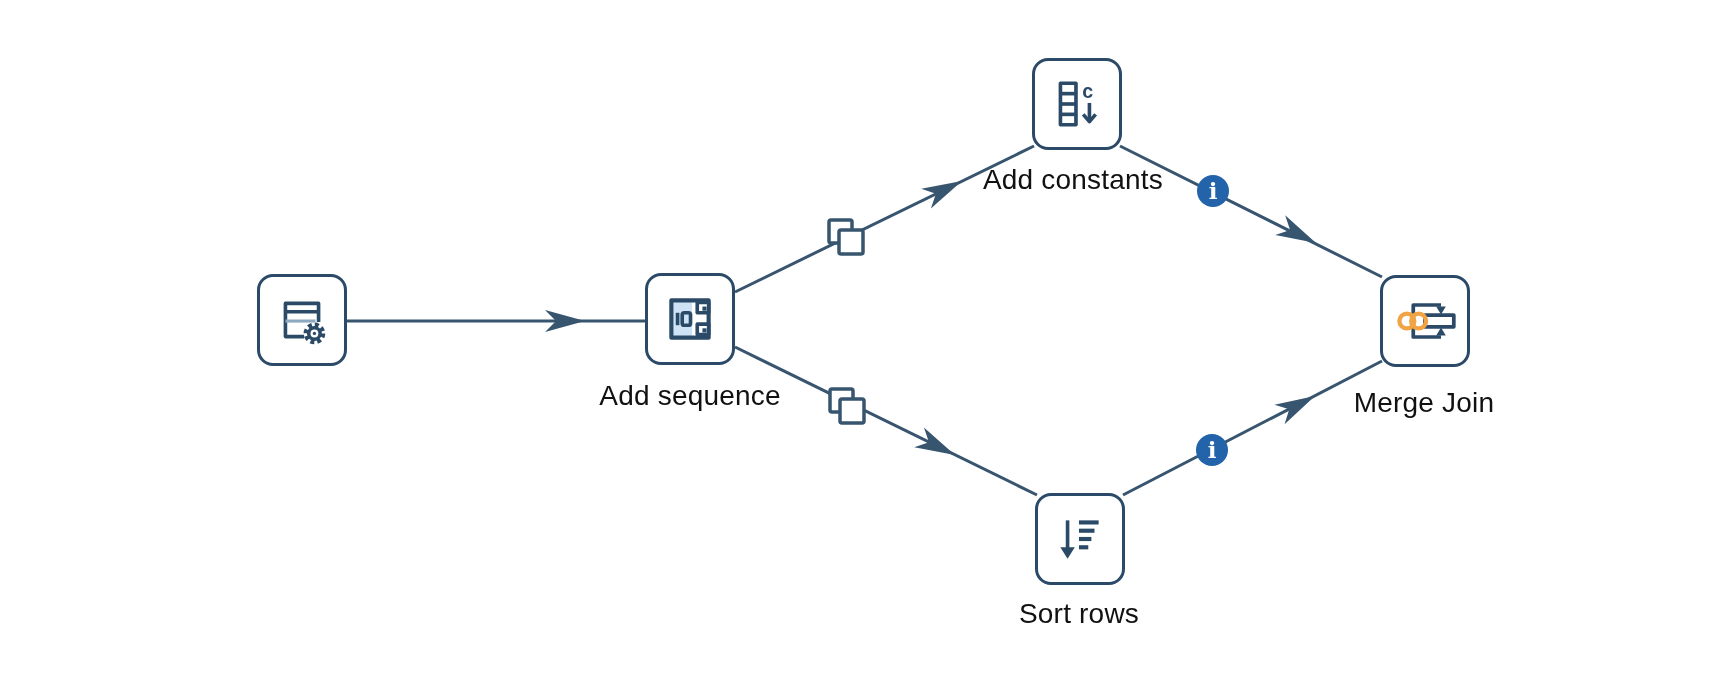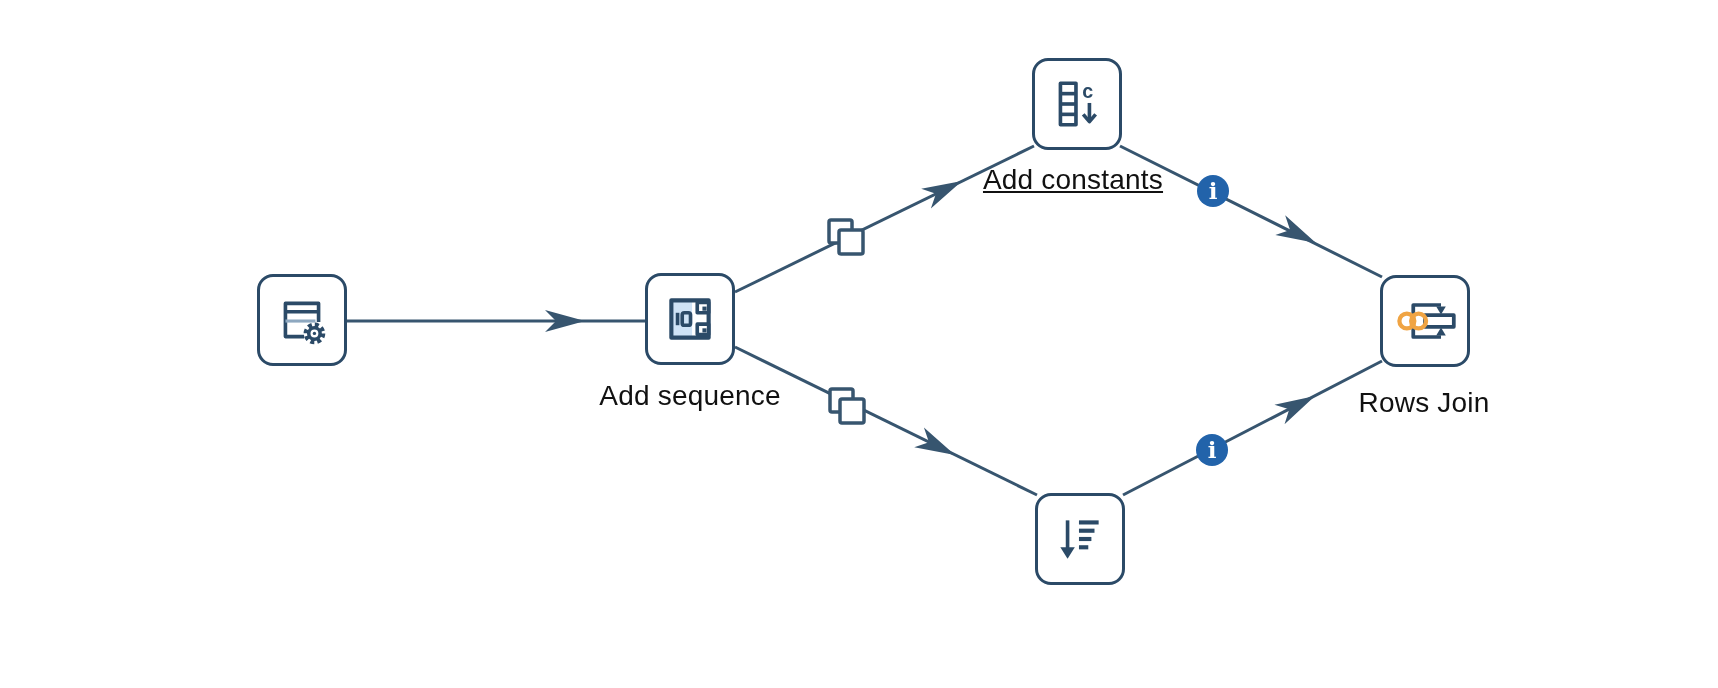--- a/index.html
+++ b/index.html
@@ -96,40 +96,41 @@
       <line class="ic" x1="12" y1="18" x2="27" y2="18"></line>
       <line class="ic" x1="12" y1="28" x2="27" y2="28"></line>
       <line class="ic" x1="12" y1="38" x2="27" y2="38"></line>
       <text class="const-letter" x="33" y="22">c</text>
       <g>
         <line class="ic" x1="40" y1="27" x2="40" y2="44"></line>
         <path class="ic" d="M34,38 L40,45 L46,38"></path>
       </g>
     </svg>
   </div>
-  <div class="node-label" style="left:913px;top:164px;text-decoration:underline;">Add constants</div>
+  <div class="node-label" style="left:913px;top:164px;">Add constants</div>
 
   <div class="node" style="left:1035px;top:493px;">
     <svg width="58" height="58" viewBox="0 0 56 56">
       <line class="ic" x1="16" y1="10" x2="16" y2="38"></line>
       <polygon class="ic-fill" points="9,36 23,36 16,47"></polygon>
       <line class="ic ic-thick" x1="27" y1="12" x2="46" y2="12"></line>
       <line class="ic ic-thick" x1="27" y1="20" x2="42" y2="20"></line>
       <line class="ic ic-thick" x1="27" y1="28" x2="39" y2="28"></line>
       <line class="ic ic-thick" x1="27" y1="36" x2="36" y2="36"></line>
     </svg>
   </div>
+  <div class="node-label" style="left:919px;top:598px;">Sort rows</div>
 
   <div class="node" style="left:1380px;top:275px;">
     <svg width="64" height="54" viewBox="0 0 60 50">
       <path class="ic" d="M45,10 H19 V40 H45"></path>
       <polygon class="ic-fill" points="40.5,11.5 49.5,11.5 45,19"></polygon>
       <polygon class="ic-fill" points="40.5,38.5 49.5,38.5 45,31"></polygon>
       <rect class="ic ic-white" x="30" y="19.5" width="27" height="11"></rect>
       <g>
         <circle class="ring" cx="13" cy="25" r="7"></circle>
         <circle class="ring" cx="24" cy="25" r="7"></circle>
       </g>
     </svg>
   </div>
-  <div class="node-label" style="left:1264px;top:387px;">Rows Join</div>
+  <div class="node-label" style="left:1264px;top:387px;">Merge Join</div>
 
 </div>
 
 </body></html>

